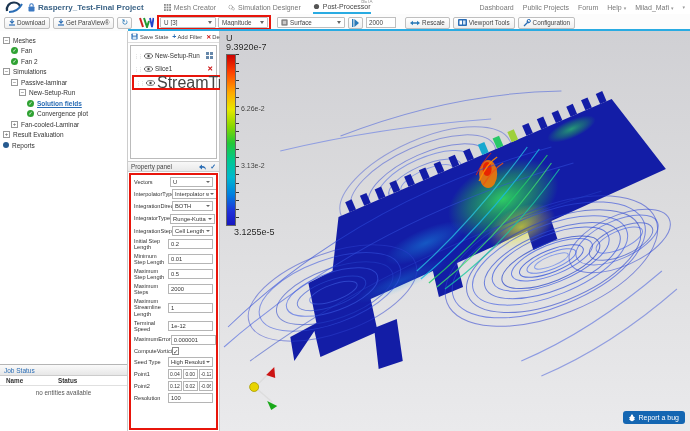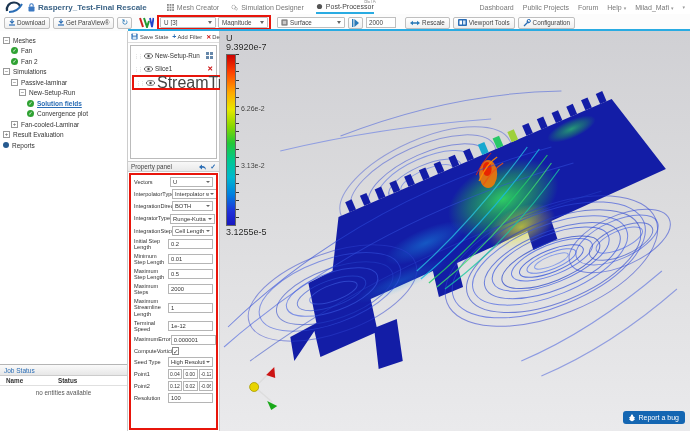--- a/index.html
+++ b/index.html
@@ -111,40 +111,40 @@
   .legend { position:absolute; top:2px; left:6px; width:60px; color:#1a1a1a; text-shadow:0 0 1px #fff; }
   .legend .lt { font-size:9px; }
   .legend .lmax { font-size:9px; position:absolute; top:9px; left:0; }
   .lbar { position:absolute; top:21px; left:0; width:10px; height:172px; border:1px solid #666;
           background:linear-gradient(180deg,#cc0000 0%,#ff4000 10%,#ffa800 22%,#e8e800 32%,
                      #88d800 42%,#22c838 52%,#00c890 62%,#00b8d0 72%,#0080e0 82%,#2030d8 92%,#1818c0 100%); }
   .lticks { position:absolute; top:21px; left:10px; width:3px; height:172px;
             background:repeating-linear-gradient(180deg,#333 0 1px,transparent 1px 8.6px); }
   .ltick1 { position:absolute; top:72px; left:15px; font-size:7px; color:#333; }
   .ltick2 { position:absolute; top:129px; left:15px; font-size:7px; color:#333; }
-  .lmin { position:absolute; top:194px; left:0; font-size:9px; white-space:nowrap; }
+  .lmin { position:absolute; top:194px; left:8px; font-size:9px; white-space:nowrap; }
   .bugbtn { position:absolute; right:5px; bottom:7px; background:#1466b2; color:#fff; font-size:7px;
             border-radius:3px; padding:2.5px 6px 2.5px 5px; display:flex; align-items:center; gap:3px; }
   .bug-ic { width:8px; height:8px; }
 </style>
 </head>
 <body>
 
 <div class="app">
 
   <div class="topbar">
     <svg class="logo-svg" viewBox="0 0 20 12">
       <path d="M2,10 C1,6 4,1.5 9,1.5 C13,1.5 15,4 15,6" stroke="#1b3550" stroke-width="2.2" fill="none"></path>
       <path d="M4,11 C9,11 14,8.5 17,3" stroke="#2a6db5" stroke-width="2" fill="none"></path>
     </svg>
     <svg class="lock" viewBox="0 0 7 9">
       <rect x="0.5" y="3.5" width="6" height="5" rx="0.8" fill="#3a78c2"></rect>
       <path d="M1.8,3.5 V2.4 a1.7,1.7 0 0 1 3.4,0 V3.5" stroke="#3a78c2" stroke-width="1.1" fill="none"></path>
     </svg>
-    <span class="proj-title">Rasperry_Test-Final Rescale</span>
+    <span class="proj-title">Rasperry_Test-Final Project</span>
 
     <div class="tabs">
       <div class="tab">
         <svg class="ticon" viewBox="0 0 7 7">
           <g fill="#888">
               <rect x="0" y="0" width="1.8" height="1.8"></rect>
               <rect x="2.6" y="0" width="1.8" height="1.8"></rect>
               <rect x="5.2" y="0" width="1.8" height="1.8"></rect>
           <rect x="0" y="2.6" width="1.8" height="1.8"></rect>
               <rect x="2.6" y="2.6" width="1.8" height="1.8"></rect>

